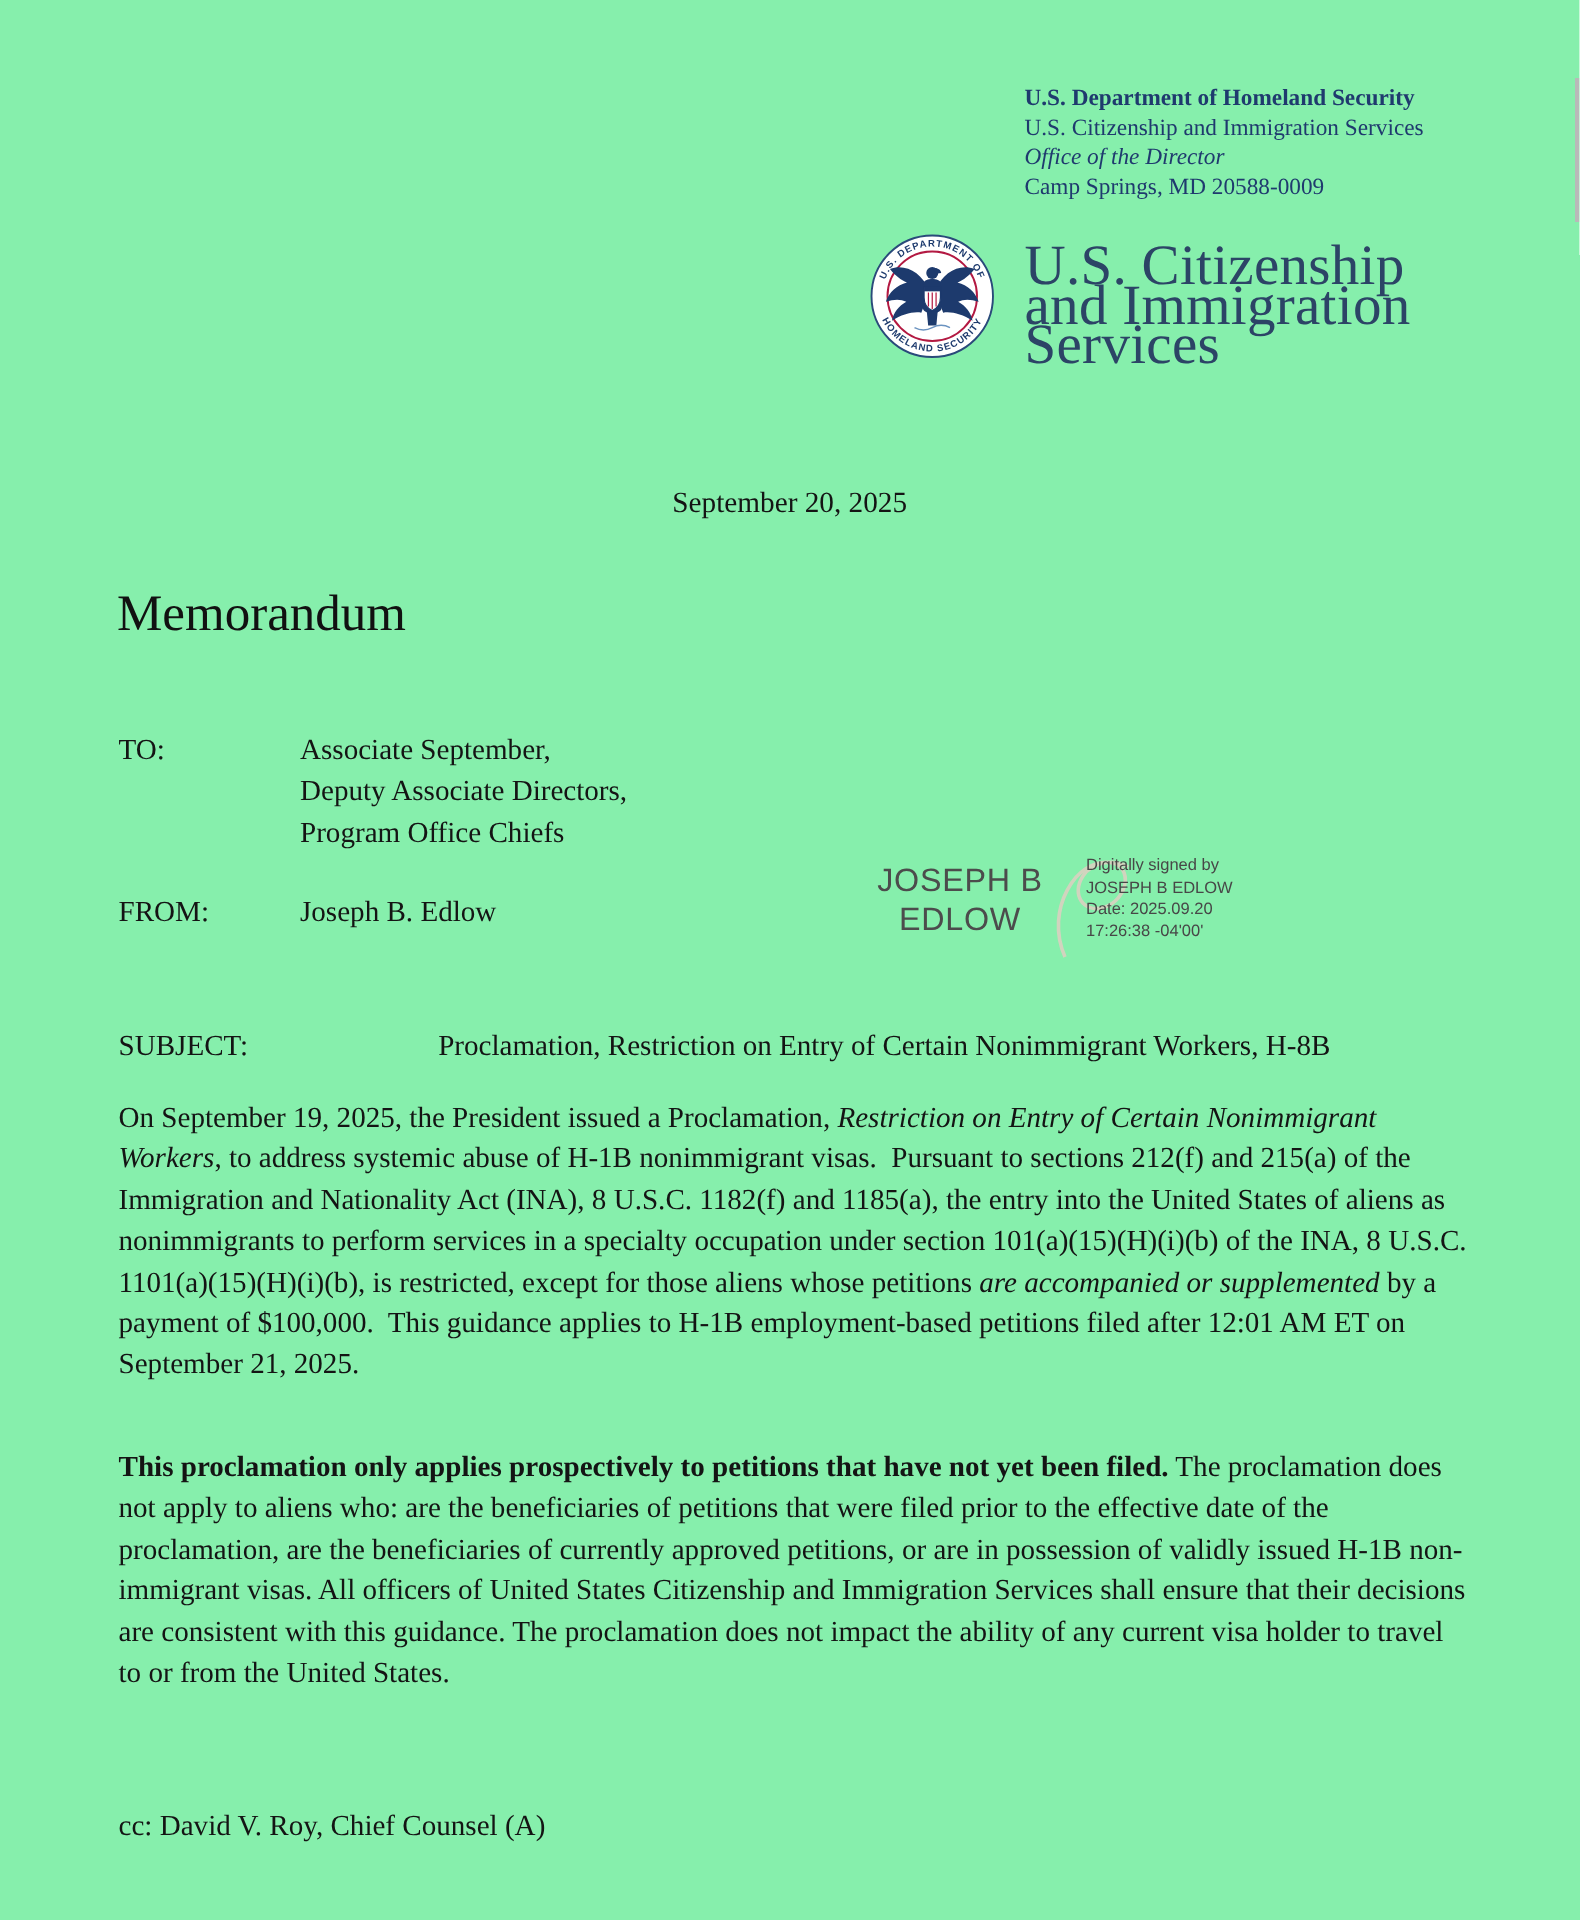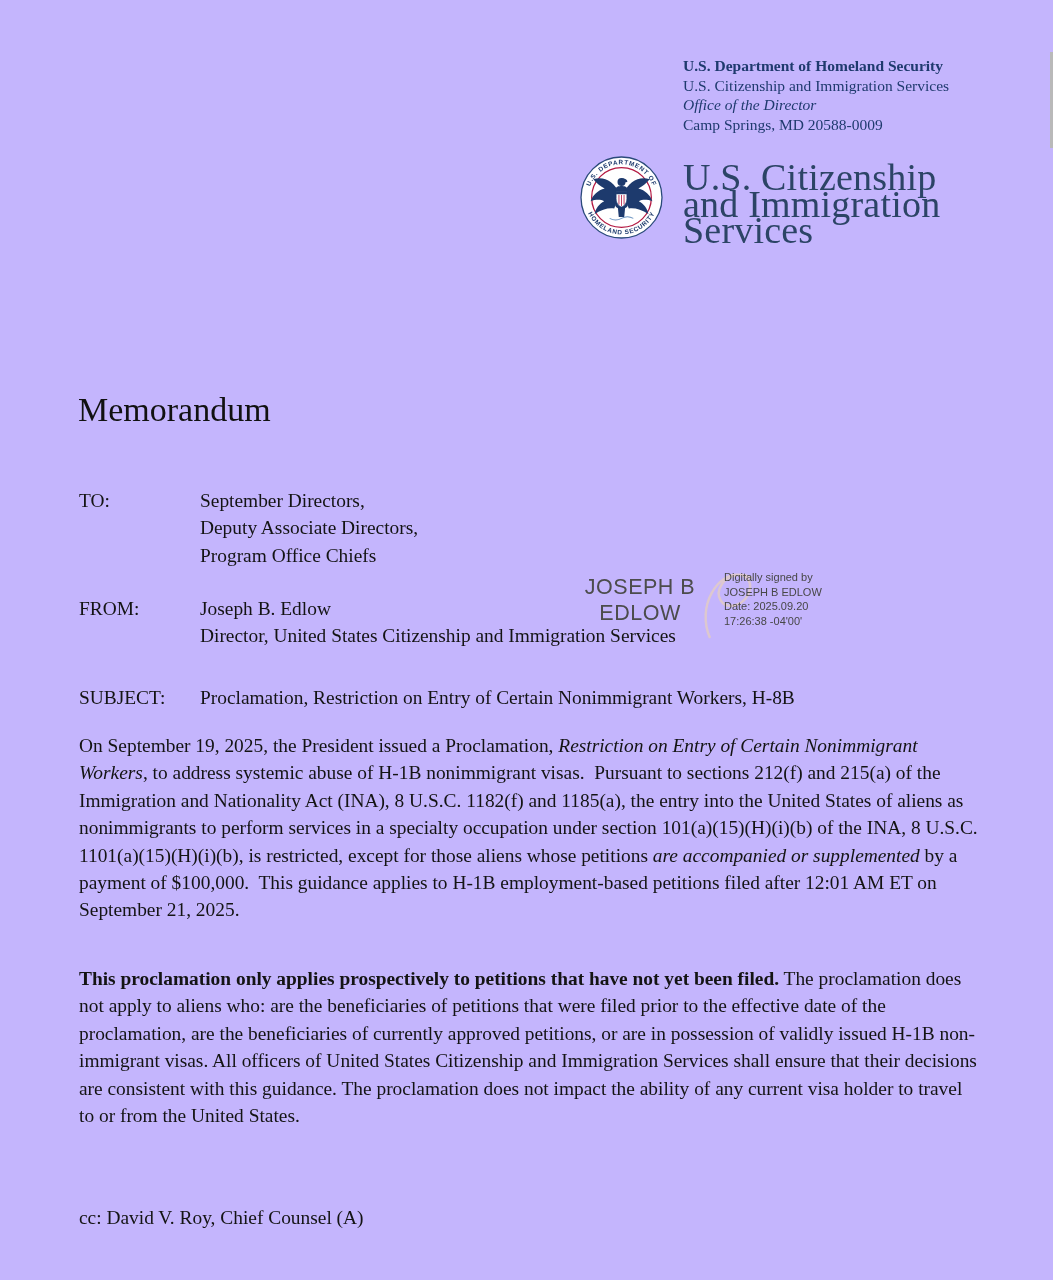--- a/index.html
+++ b/index.html
@@ -1,21 +1,21 @@
 <!DOCTYPE html>
 <html><head>
 <meta charset="utf-8">
 <style>
   * { box-sizing: border-box; }
   html, body { margin: 0; padding: 0; background: #ffffff; }
   .page {
     position: relative;
     width: 1053px;
     height: 1280px;
-    background: #c4b5fd;
+    background: #86efac;
     font-family: "Liberation Serif", serif;
     color: #141414;
     overflow: hidden;
   }
 
   
   .letterhead {
     position: absolute;
     left: 683px;
     top: 56px;
@@ -80,21 +80,21 @@
     position: absolute;
     left: 79px;
     width: 900px;
     font-size: 19.4px;
     line-height: 27.4px;
   }
   .field .label { position: absolute; left: 0; top: 0; }
   .field .value { margin-left: 121px; }
   .to-field { top: 487px; }
   .from-field { top: 595px; }
-  .subject-field { top: 684px; }
+  .subject-field { top: 684px; text-align: center; }
 
   
   .sig-name {
     position: absolute;
     left: 566px;
     top: 574px;
     width: 148px;
     text-align: center;
     font-family: Liberation Sans, sans-serif;
     font-size: 21.5px;
@@ -188,37 +188,37 @@
     </g>
     <path d="M37,73 Q43.5,76.5 50,73 T63,73" stroke="#6b93c0" stroke-width="1.1" fill="none"></path>
   </svg>
 
   <div class="wordmark">
     <div>U.S. Citizenship</div>
     <div>and Immigration</div>
     <div>Services</div>
   </div>
 
+  <div class="memo-date">September 20, 2025</div>
 
   <h1 class="memo-title">Memorandum</h1>
 
   <div class="field to-field">
     <div class="label">TO:</div>
     <div class="value">
-      <div>September Directors,</div>
+      <div>Associate September,</div>
       <div>Deputy Associate Directors,</div>
       <div>Program Office Chiefs</div>
     </div>
   </div>
 
   <div class="field from-field">
     <div class="label">FROM:</div>
     <div class="value">
       <div>Joseph B. Edlow</div>
-      <div>Director, United States Citizenship and Immigration Services</div>
     </div>
   </div>
 
   <svg class="sig-swirl" viewBox="0 0 84 80" aria-hidden="true">
     <path d="M18,74 C4,42 26,8 48,11 C64,13 60,36 44,41 C30,45 22,32 30,20 C36,11 50,8 60,14" stroke="#e3cdc3" stroke-width="2.4" fill="none" opacity="0.8"></path>
   </svg>
   <div class="sig-name">
     <div>JOSEPH B</div>
     <div>EDLOW</div>
   </div>

